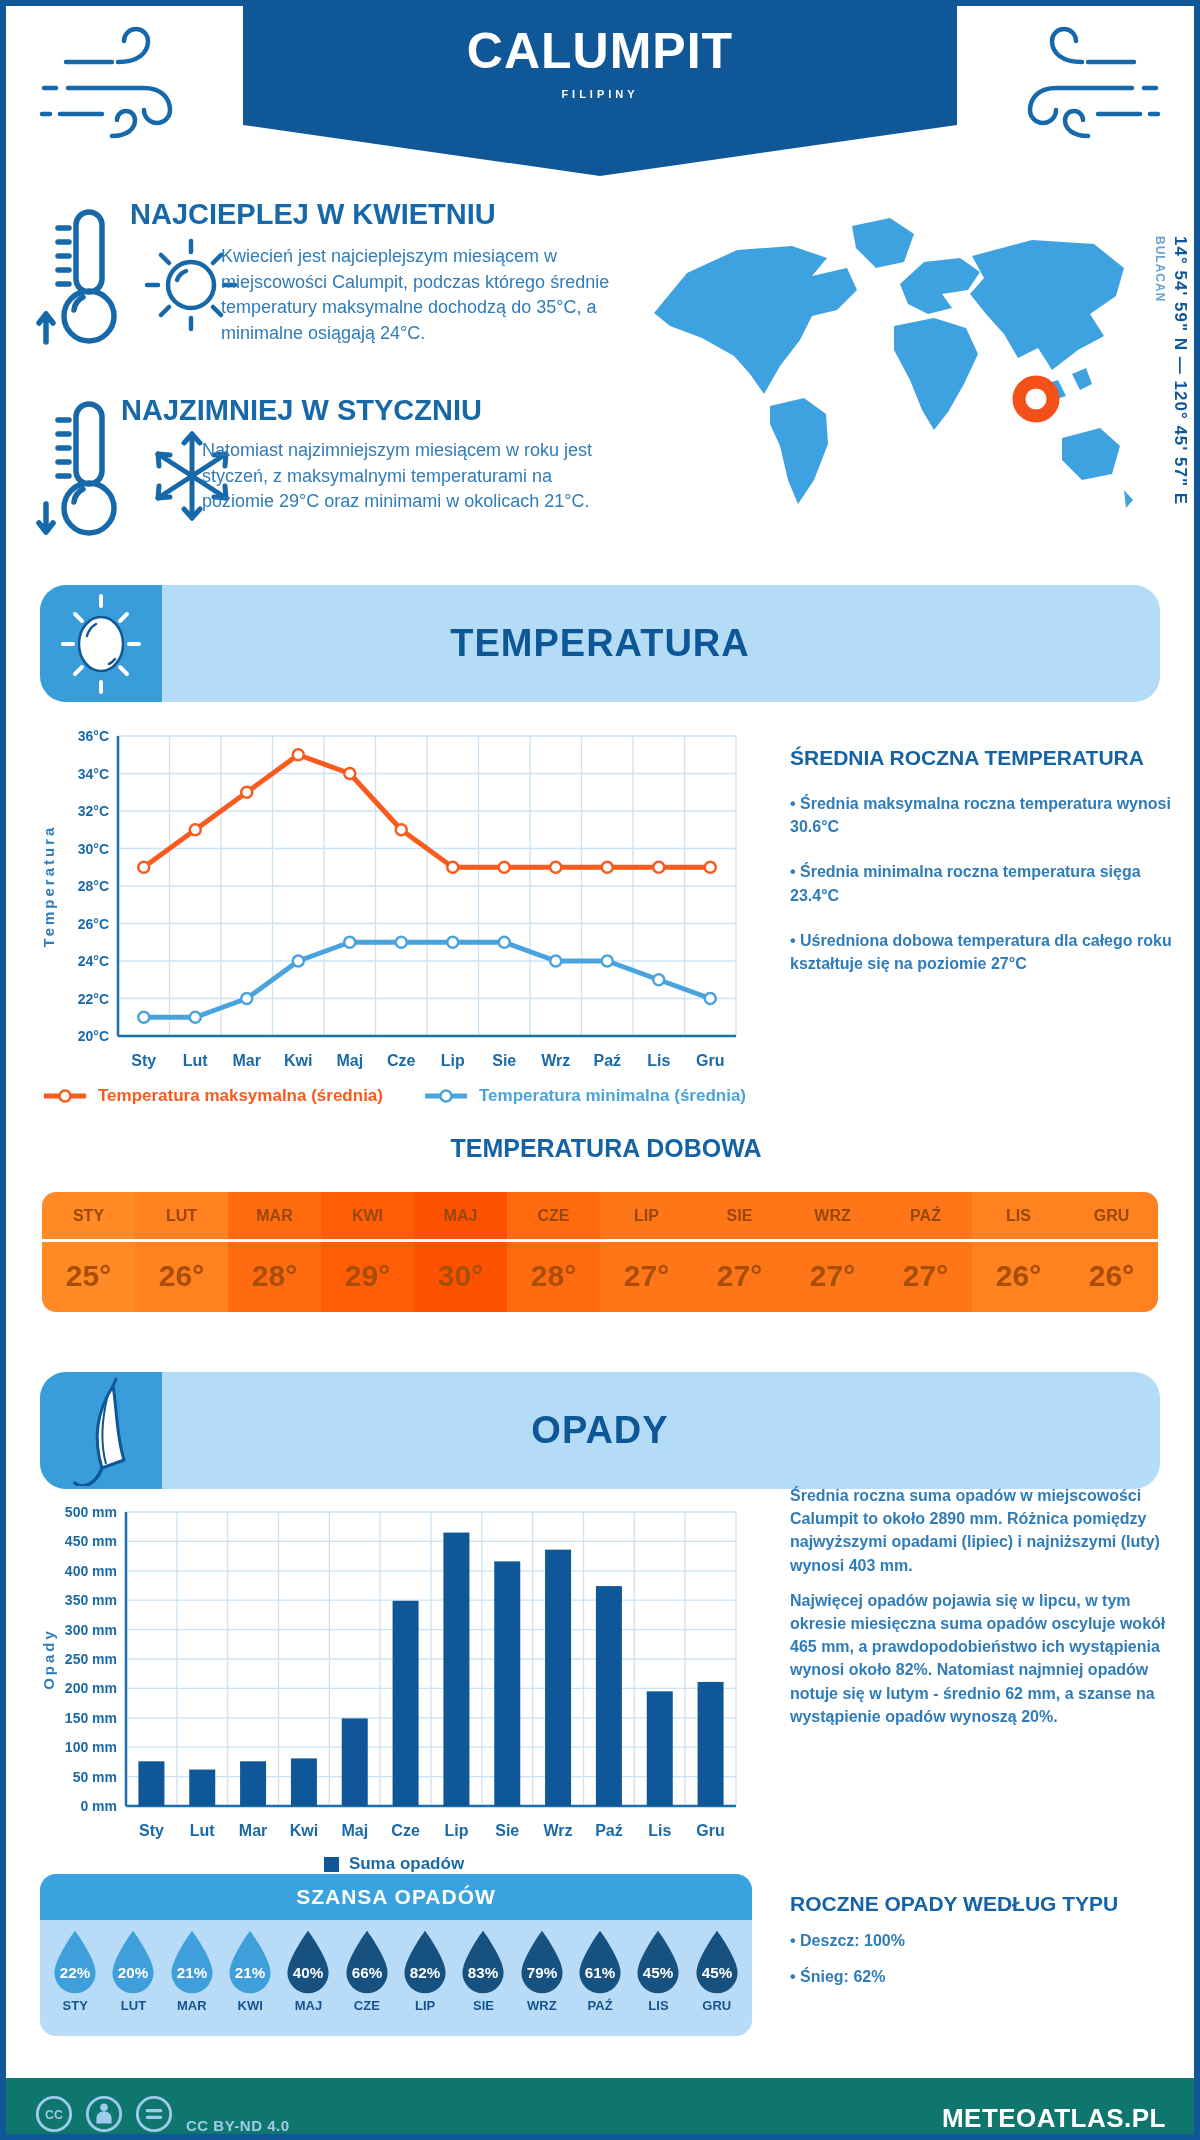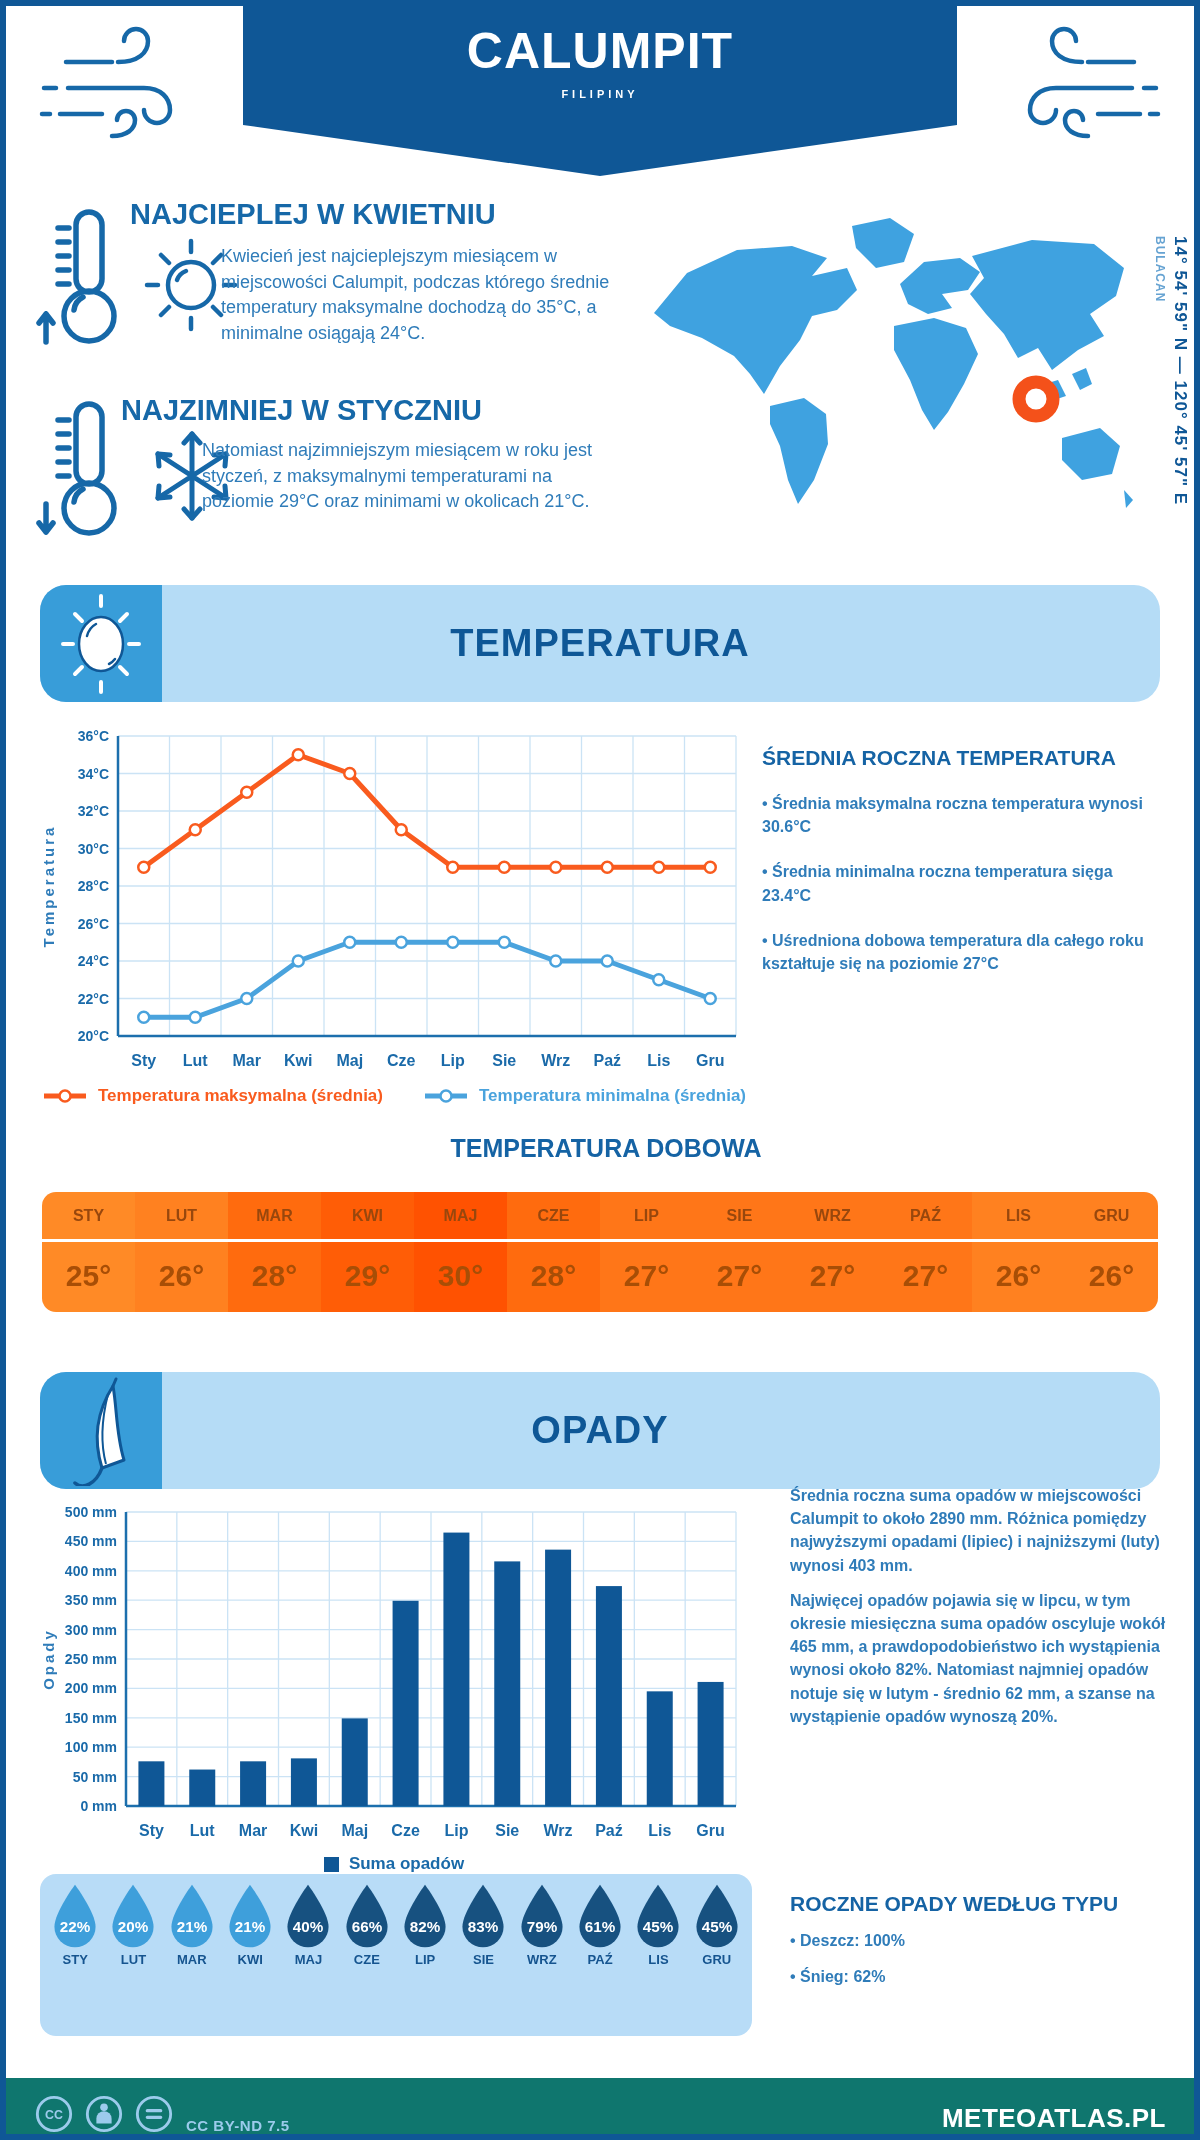--- a/index.html
+++ b/index.html
@@ -255,21 +255,21 @@
       </div>
       <div class="legend-item">
         <svg width="46" height="16">
           <line x1="2" y1="8" x2="44" y2="8" stroke="#4AA3DD" stroke-width="5"></line>
           <circle cx="23" cy="8" r="5.5" fill="#fff" stroke="#4AA3DD" stroke-width="2.5"></circle>
         </svg>
         <span style="color: rgb(74, 163, 221);">Temperatura minimalna (średnia)</span>
       </div>
     </div>
 
-  <div class="aside" style="left:756px;top:740px">
+  <div class="aside" style="left:784px;top:740px">
     <h3>ŚREDNIA ROCZNA TEMPERATURA</h3>
     <p>• Średnia maksymalna roczna temperatura wynosi 30.6°C</p>
     <p>• Średnia minimalna roczna temperatura sięga 23.4°C</p>
     <p>• Uśredniona dobowa temperatura dla całego roku kształtuje się na poziomie 27°C</p>
   </div>
 
   <h3 class="daily-title" style="top:1128px">TEMPERATURA DOBOWA</h3>
   <div class="temp-table" id="temp-table">
       <div class="temp-col" style="background: rgb(255, 138, 38);">
         <div class="m">STY</div>
@@ -404,20 +404,21 @@
         <span style="color: rgb(26, 106, 169);">Suma opadów</span>
       </div>
     </div>
 
   <div class="aside" style="left:784px;top:1478px">
     <p style="margin-top:0">Średnia roczna suma opadów w miejscowości Calumpit to około 2890 mm. Różnica pomiędzy najwyższymi opadami (lipiec) i najniższymi (luty) wynosi 403 mm.</p>
     <p style="margin-top:12px">Najwięcej opadów pojawia się w lipcu, w tym okresie miesięczna suma opadów oscyluje wokół 465 mm, a prawdopodobieństwo ich wystąpienia wynosi około 82%. Natomiast najmniej opadów notuje się w lutym - średnio 62 mm, a szanse na wystąpienie opadów wynoszą 20%.</p>
   </div>
 
   <div class="chance-panel">
+    <div class="chance-head">SZANSA OPADÓW</div>
     <div class="drops-row" id="drops-row">
         <div class="drop-col">
           <svg width="54" height="68" viewBox="0 0 60 76">
             <path d="M30 3 C 30 3, 7 34, 7 50 a23 23 0 0 0 46 0 C 53 34, 30 3, 30 3 Z" fill="#3E9FDB"></path>
             <text x="30" y="56" text-anchor="middle" fill="#fff" font-size="17" font-weight="bold" font-family="Liberation Sans, sans-serif">22%</text>
           </svg>
           <div class="mon">STY</div>
         </div>
         <div class="drop-col">
           <svg width="54" height="68" viewBox="0 0 60 76">
@@ -514,17 +515,17 @@
       <svg width="40" height="40" viewBox="0 0 42 42">
         <circle cx="21" cy="21" r="17.5" fill="none" stroke="#9CCBEC" stroke-width="3"></circle>
         <circle cx="21" cy="14" r="4" fill="#9CCBEC"></circle>
         <path d="M13,31 v-5 a8,8 0 0 1 16,0 v5 z" fill="#9CCBEC"></path>
       </svg>
       <svg width="40" height="40" viewBox="0 0 42 42">
         <circle cx="21" cy="21" r="17.5" fill="none" stroke="#9CCBEC" stroke-width="3"></circle>
         <path d="M14,17.5 h14 M14,24.5 h14" stroke="#9CCBEC" stroke-width="3.5" stroke-linecap="round"></path>
       </svg>
     </div>
-    <span class="license">CC BY-ND 7.5</span>
+    <span class="license">CC BY-ND 4.0</span>
     <span class="site">METEOATLAS.PL</span>
   </div>
 
 </div>
 
 </body></html>

